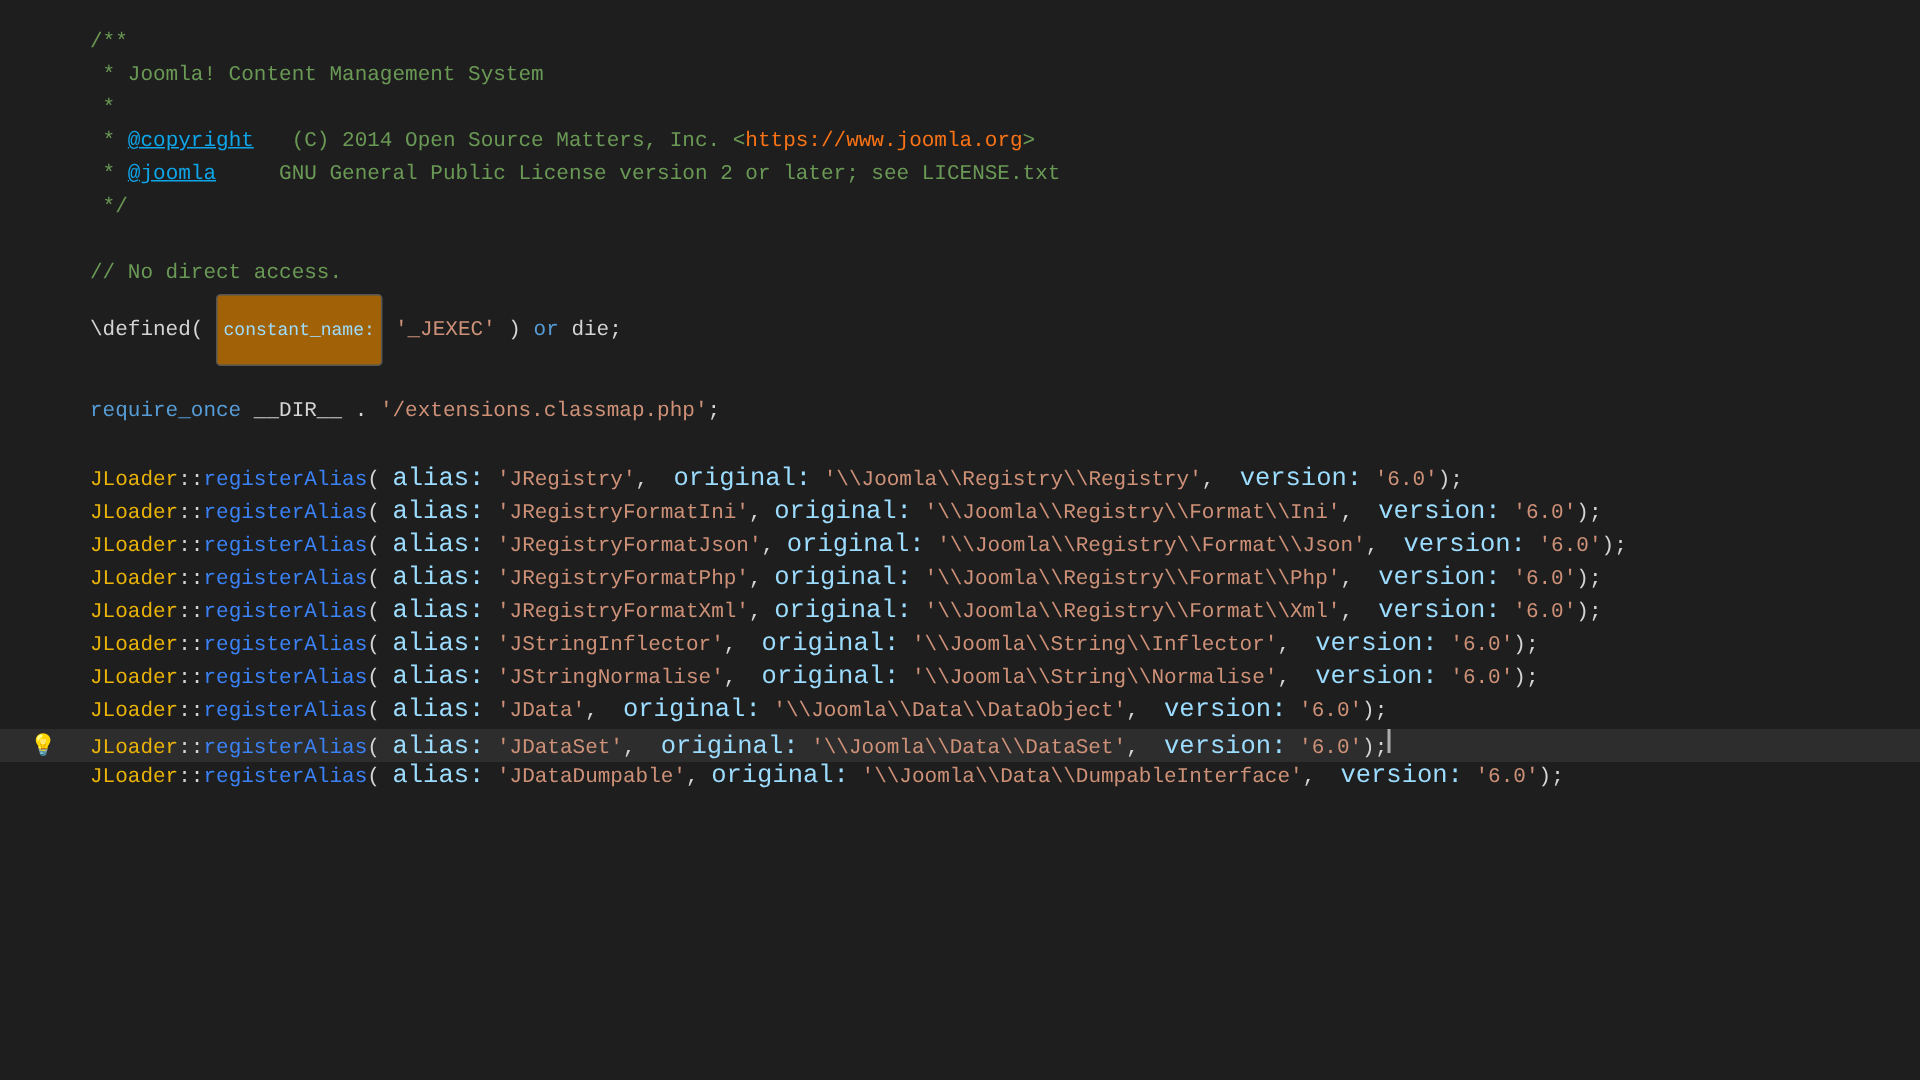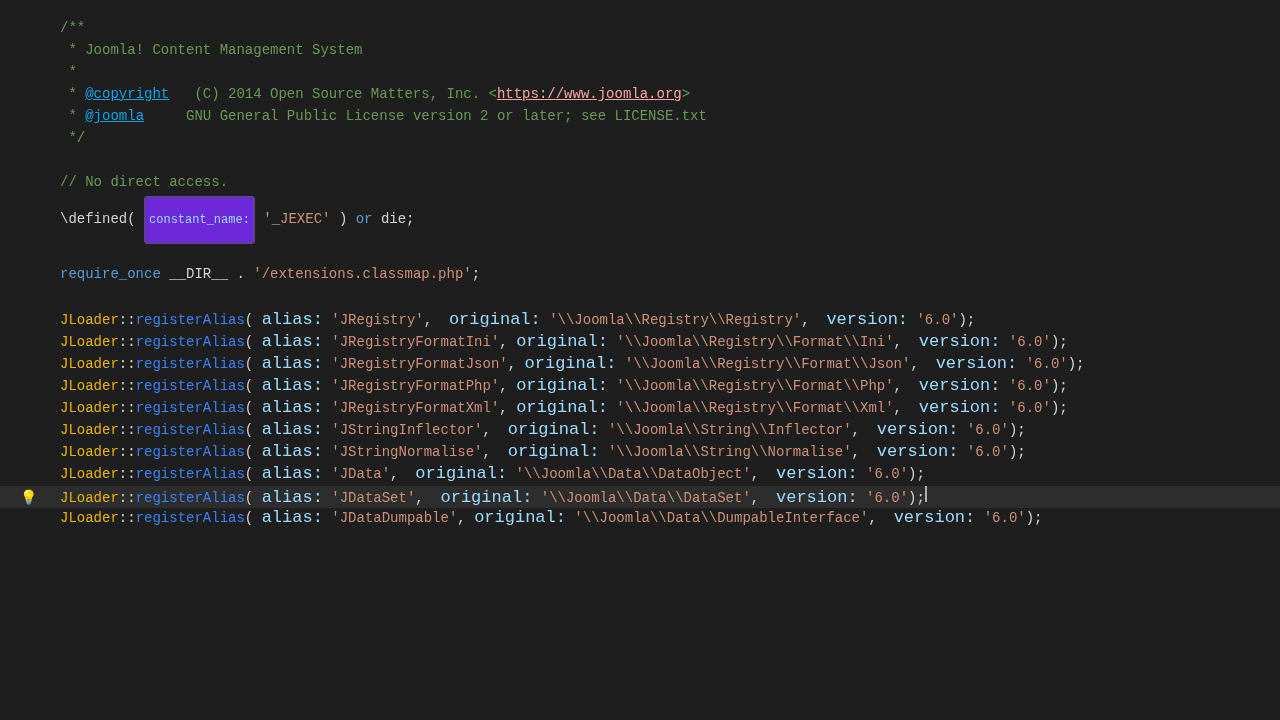--- a/index.html
+++ b/index.html
@@ -47,26 +47,26 @@
       color: #e6c07b;
       font-size: 14px;
     }
 
     
     .comment { color: #6a9955; }
     .keyword { color: #569cd6; }
     .string { color: #ce9178; }
     .function-name { color: #3b82f6; }
     .class-name { color: #eab308; }
-    .link { color: #fca5a5; text-decoration: underline; }
+    .link { color: #f97316; }
     .plain { color: #d4d4d4; }
     .param-label { color: #9cdcfe; font-size: 17px; }
     .annotation { color: #0ea5e9; text-decoration: underline; }
     .defined-box {
-      background-color: #6d28d9;
+      background-color: #a16207;
       border: 1px solid #555;
       border-radius: 3px;
       padding: 16px 4px;
       color: #9cdcfe;
       font-size: 12px;
     }
 
     .cursor {
       display: inline-block;
       width: 2px;

